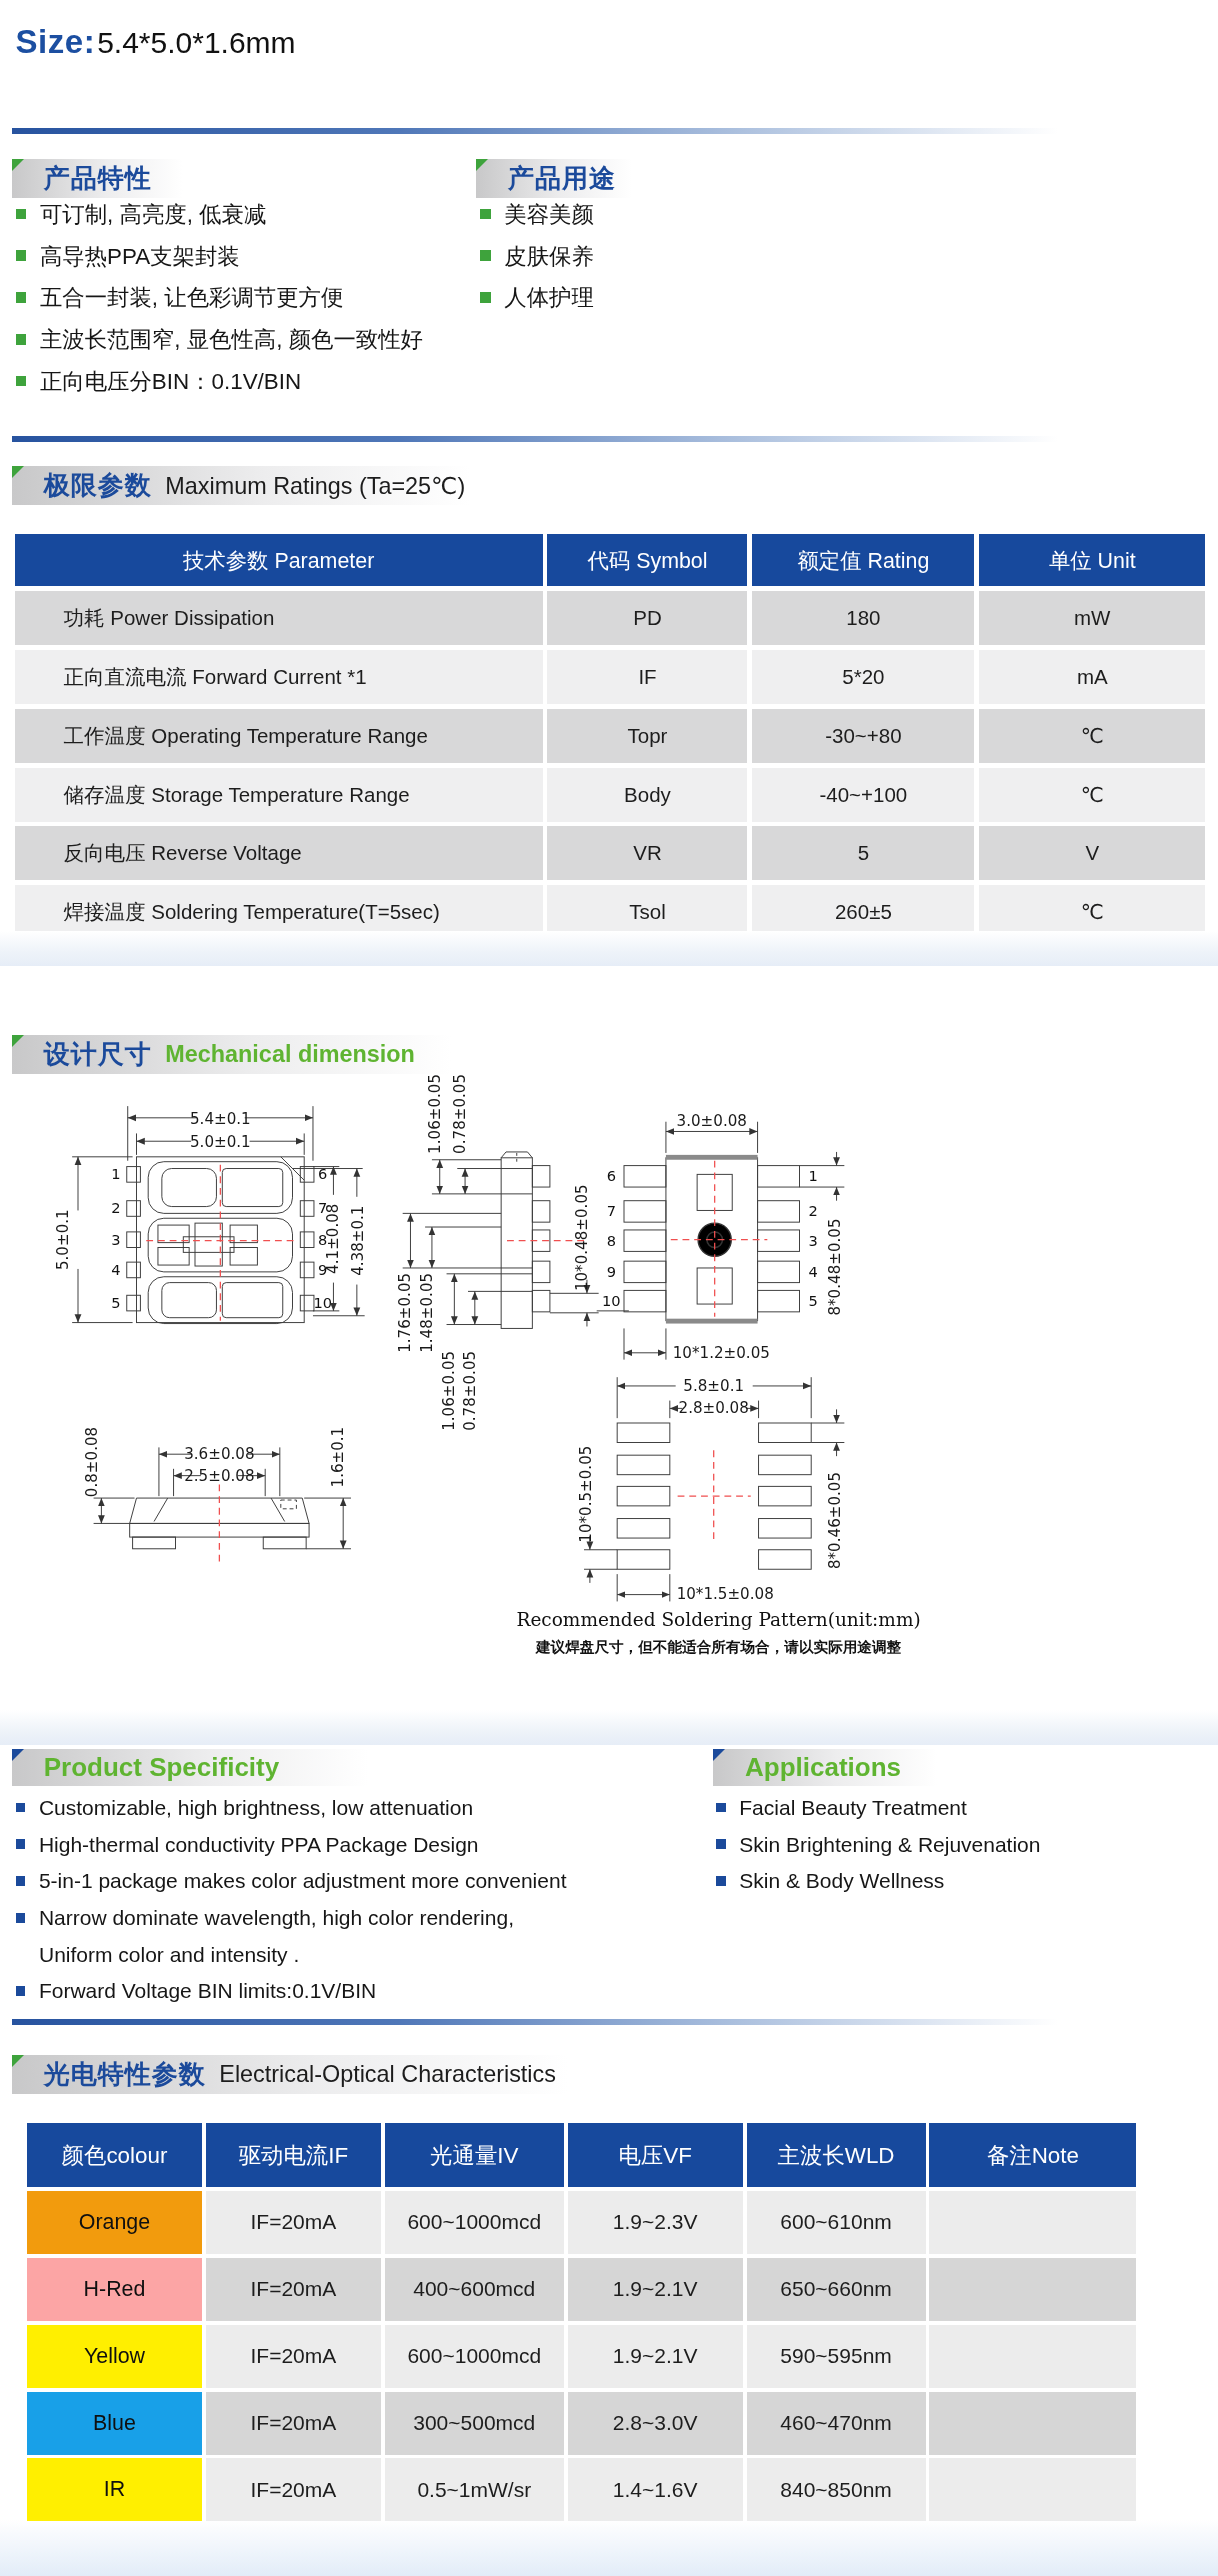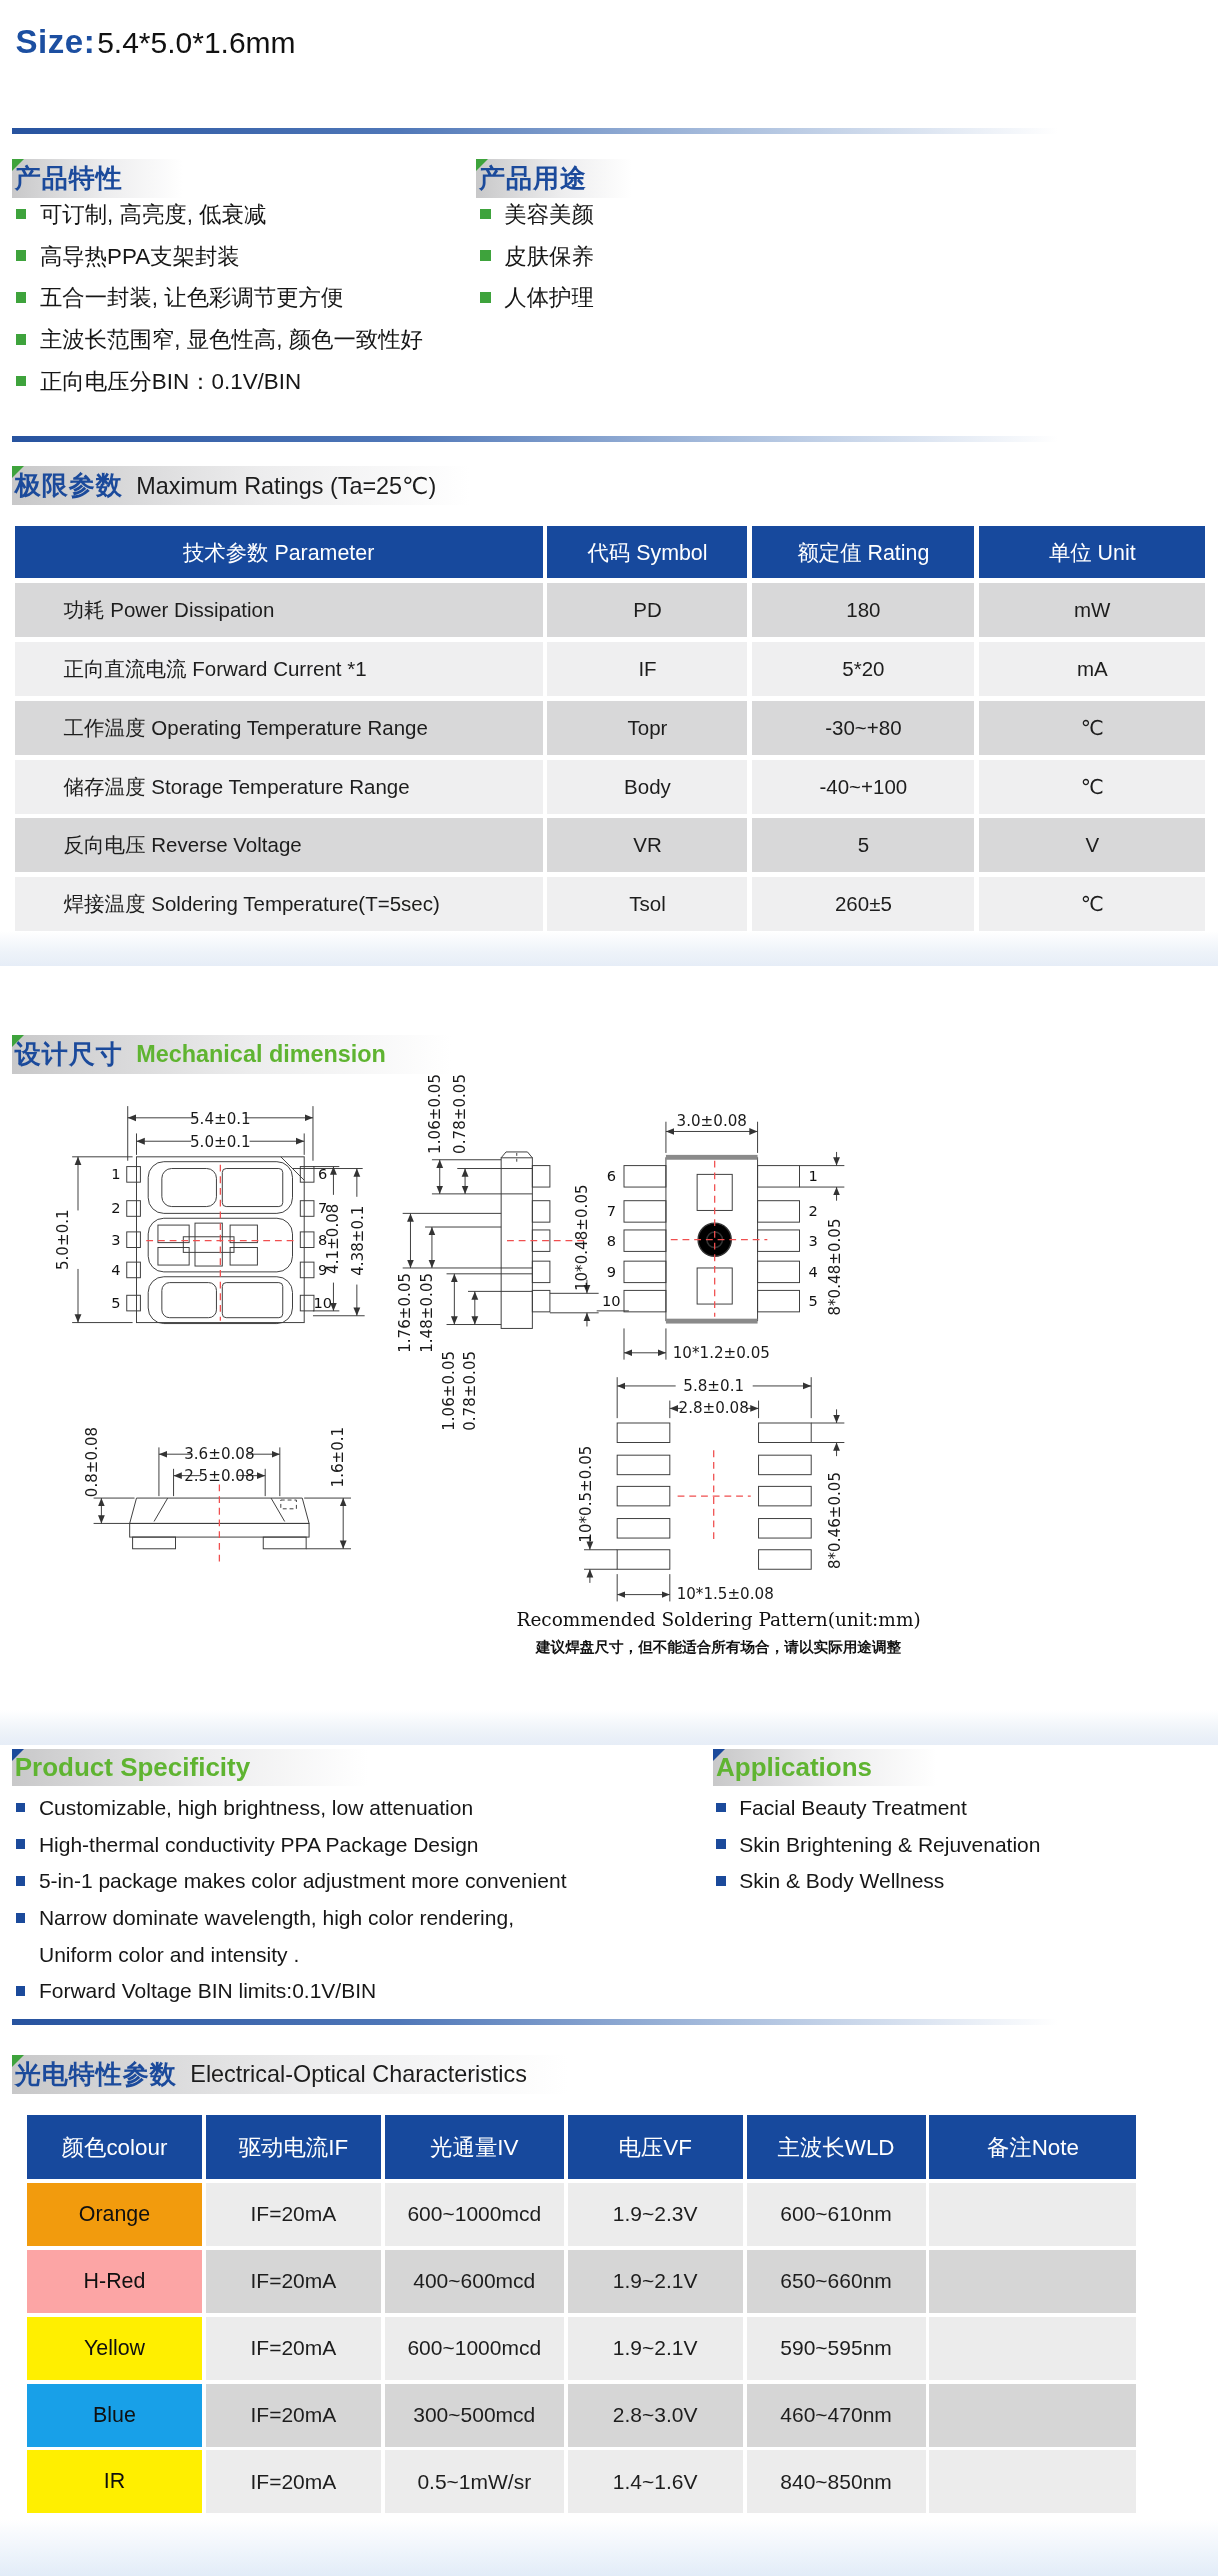--- a/index.html
+++ b/index.html
@@ -11,39 +11,39 @@
   .size-value{color:#111;font-size:30px;font-weight:500;margin-left:2px;}
   
   .divider{position:absolute;left:11.7px;width:1101px;height:5.8px;
            background:linear-gradient(90deg,#27539f 0%,#4f77b8 35%,#a9bedd 65%,rgba(233,240,249,0) 95%);}
   
   .band{position:absolute;left:0;width:1218px;height:35px;
         background:linear-gradient(180deg,#ffffff 0%,#eef3f9 60%,#e6edf7 100%);}
   .band-bottom{position:absolute;left:0;bottom:0;width:1218px;height:57px;
         background:linear-gradient(180deg,rgba(255,255,255,0) 0%,#e2ecf8 100%);}
   
-  .bar{position:absolute;height:39px;display:flex;align-items:center;gap:13.6px;padding-left:3px;
+  .bar{position:absolute;height:39px;display:flex;align-items:center;gap:13.6px;padding-left:32px;
        background:linear-gradient(90deg,#c8c8c9 0%,#ededee 55%,#ffffff 100%);box-sizing:border-box;}
   .bar .tri{position:absolute;left:0;top:0;width:0;height:0;border-top:12.7px solid #3ea33c;border-right:12.7px solid transparent;}
   .bar .tri.blue{border-top-color:#1b4a9b;}
   .bar .cn{color:#1b4a9b;font-size:26px;font-weight:700;letter-spacing:1px;white-space:nowrap;}
   .bar .en{color:#1c1c1c;font-size:23.4px;font-weight:500;white-space:nowrap;}
   .bar .en.green{color:#5fb431;font-weight:700;}
   .bar .title-green{color:#5fb431;font-size:26px;font-weight:700;white-space:nowrap;}
   
   .blist{position:absolute;list-style:none;margin:0;padding:0;}
   .blist li{display:flex;align-items:flex-start;gap:13.6px;font-size:22.4px;line-height:29px;margin-bottom:12.7px;color:#161616;}
   .blist .sq{flex:0 0 auto;width:10.7px;height:10.7px;margin-top:8.8px;background:#3ea33c;}
   .blist.en li{font-size:21px;line-height:25px;margin-bottom:11.7px;}
   .blist.en .sq{background:#1b4a9b;width:9.7px;height:9.7px;margin-top:7.8px;}
   .blist li.cont{margin-left:23.4px;}
   
   .tbl{position:absolute;display:grid;background:#fff;}
   .tbl>div{display:flex;align-items:center;justify-content:center;box-sizing:border-box;}
-  .th{background:#17499d;color:#fff;font-size:21.4px;font-weight:500;}
+  .th{background:#17499d;color:#fff;font-size:21.4px;font-weight:500;margin-top:8px;}
   .ratings{grid-template-columns:528px 200px 222px 226px;gap:4.9px;}
   .ratings .th{height:52px;}
   .ratings .td{height:54px;font-size:20.5px;color:#1d1d1d;}
   .ratings .pl{justify-content:flex-start;padding-left:49px;}
   .optical{grid-template-columns:175px 175px 179px 175px 179px 207px;gap:3.9px;}
   .optical .th{height:64px;font-size:22.4px;}
   .optical .td{height:63px;font-size:21px;color:#1d1d1d;}
   .optical .cc{font-size:21.4px;color:#101010;}
   .r0{background:#d8d8d9;}
   .r1{background:#efeff0;}

